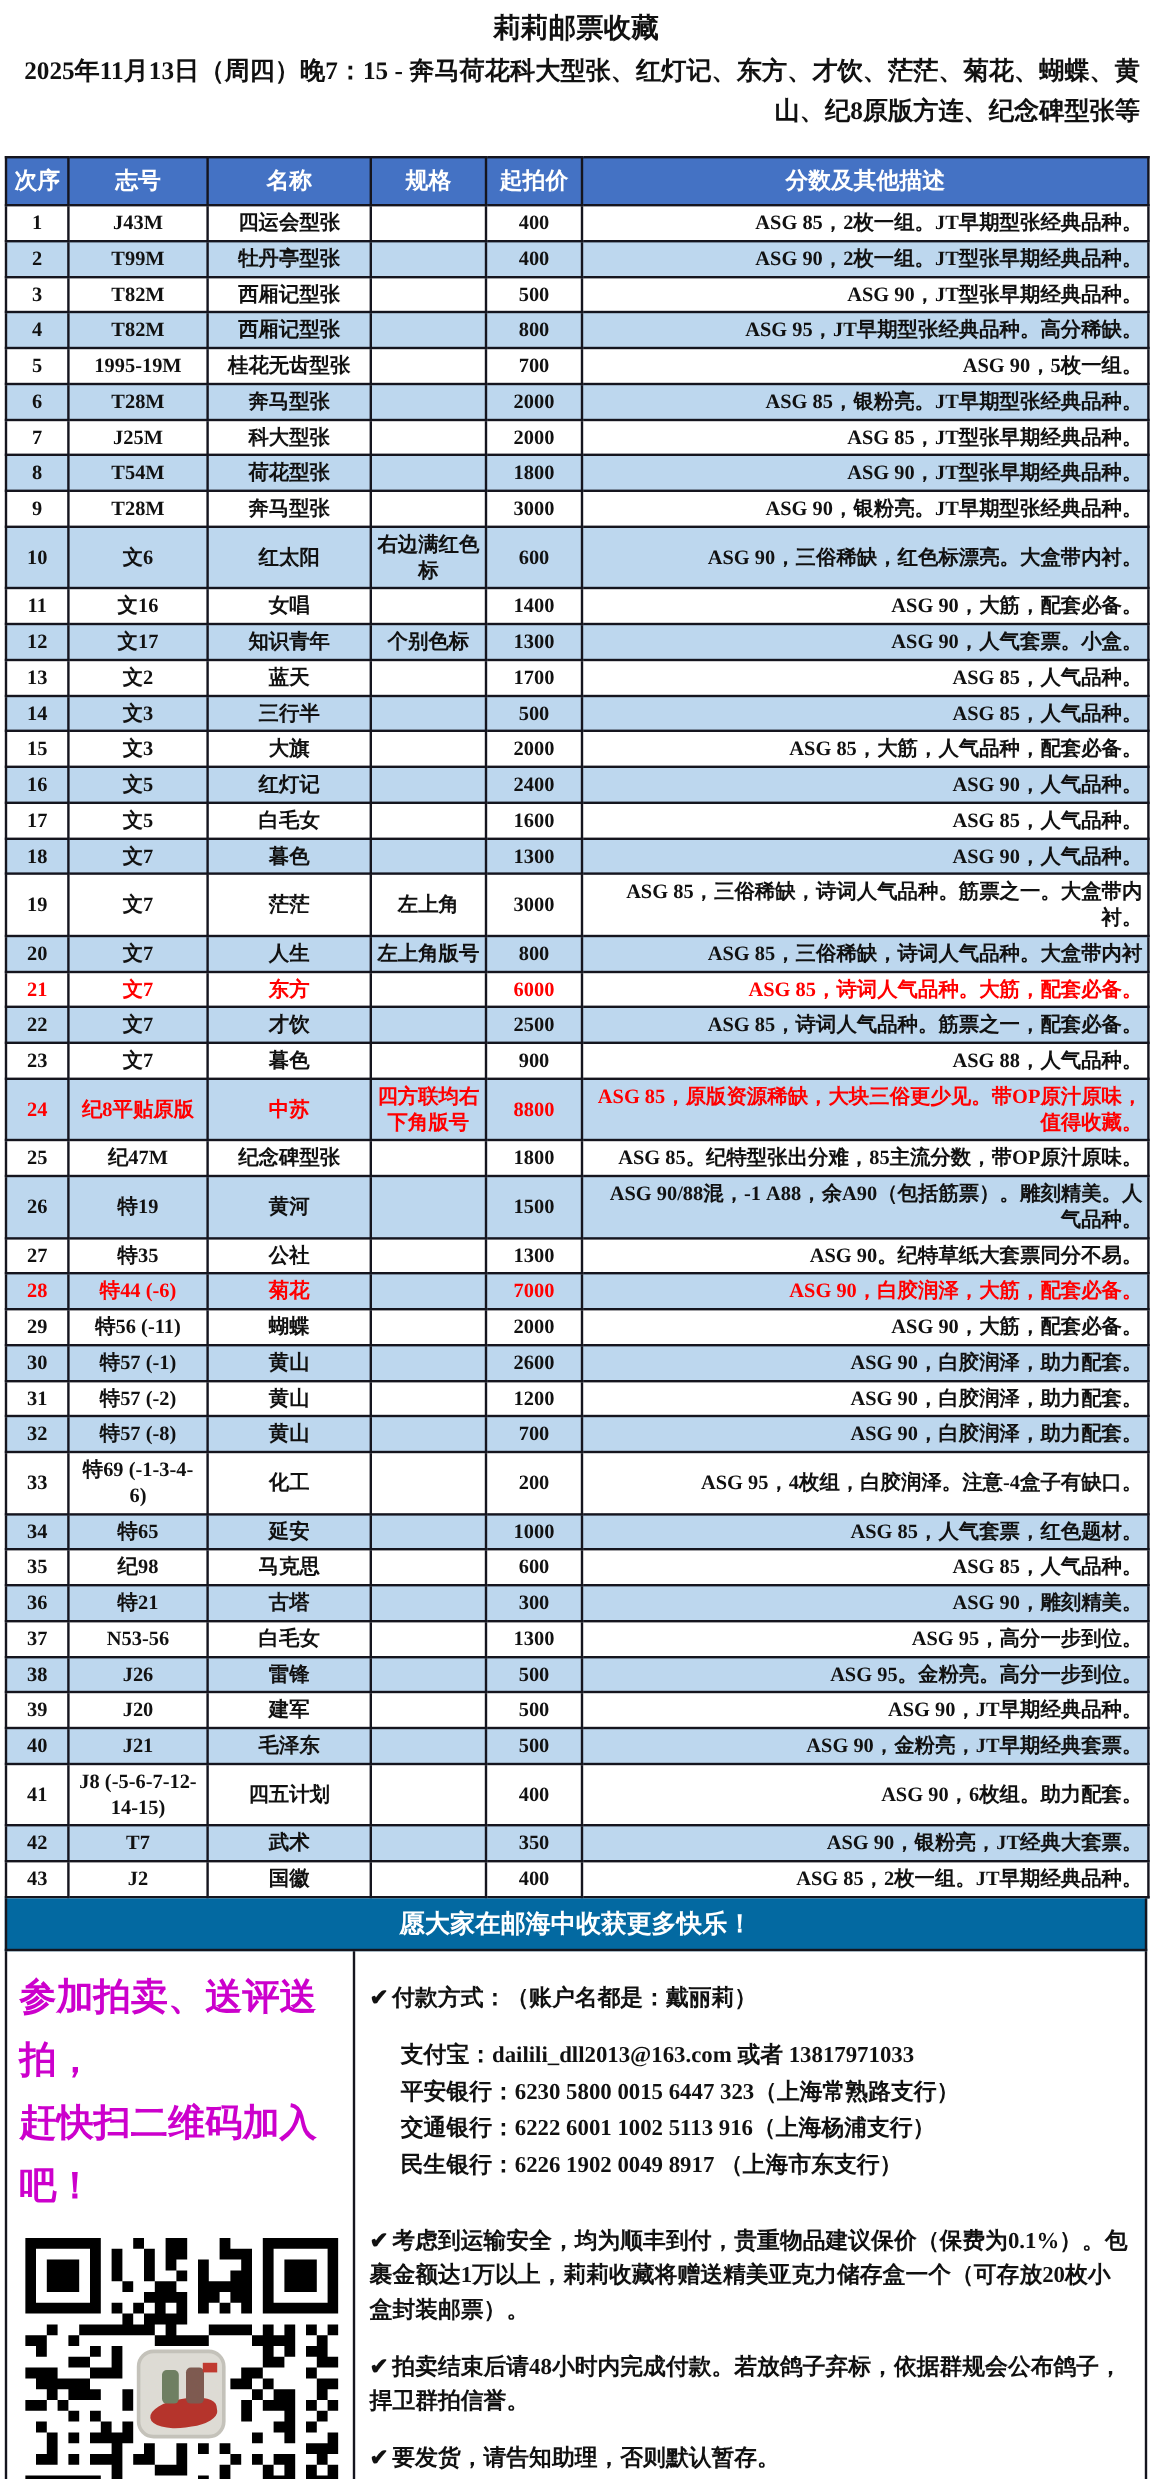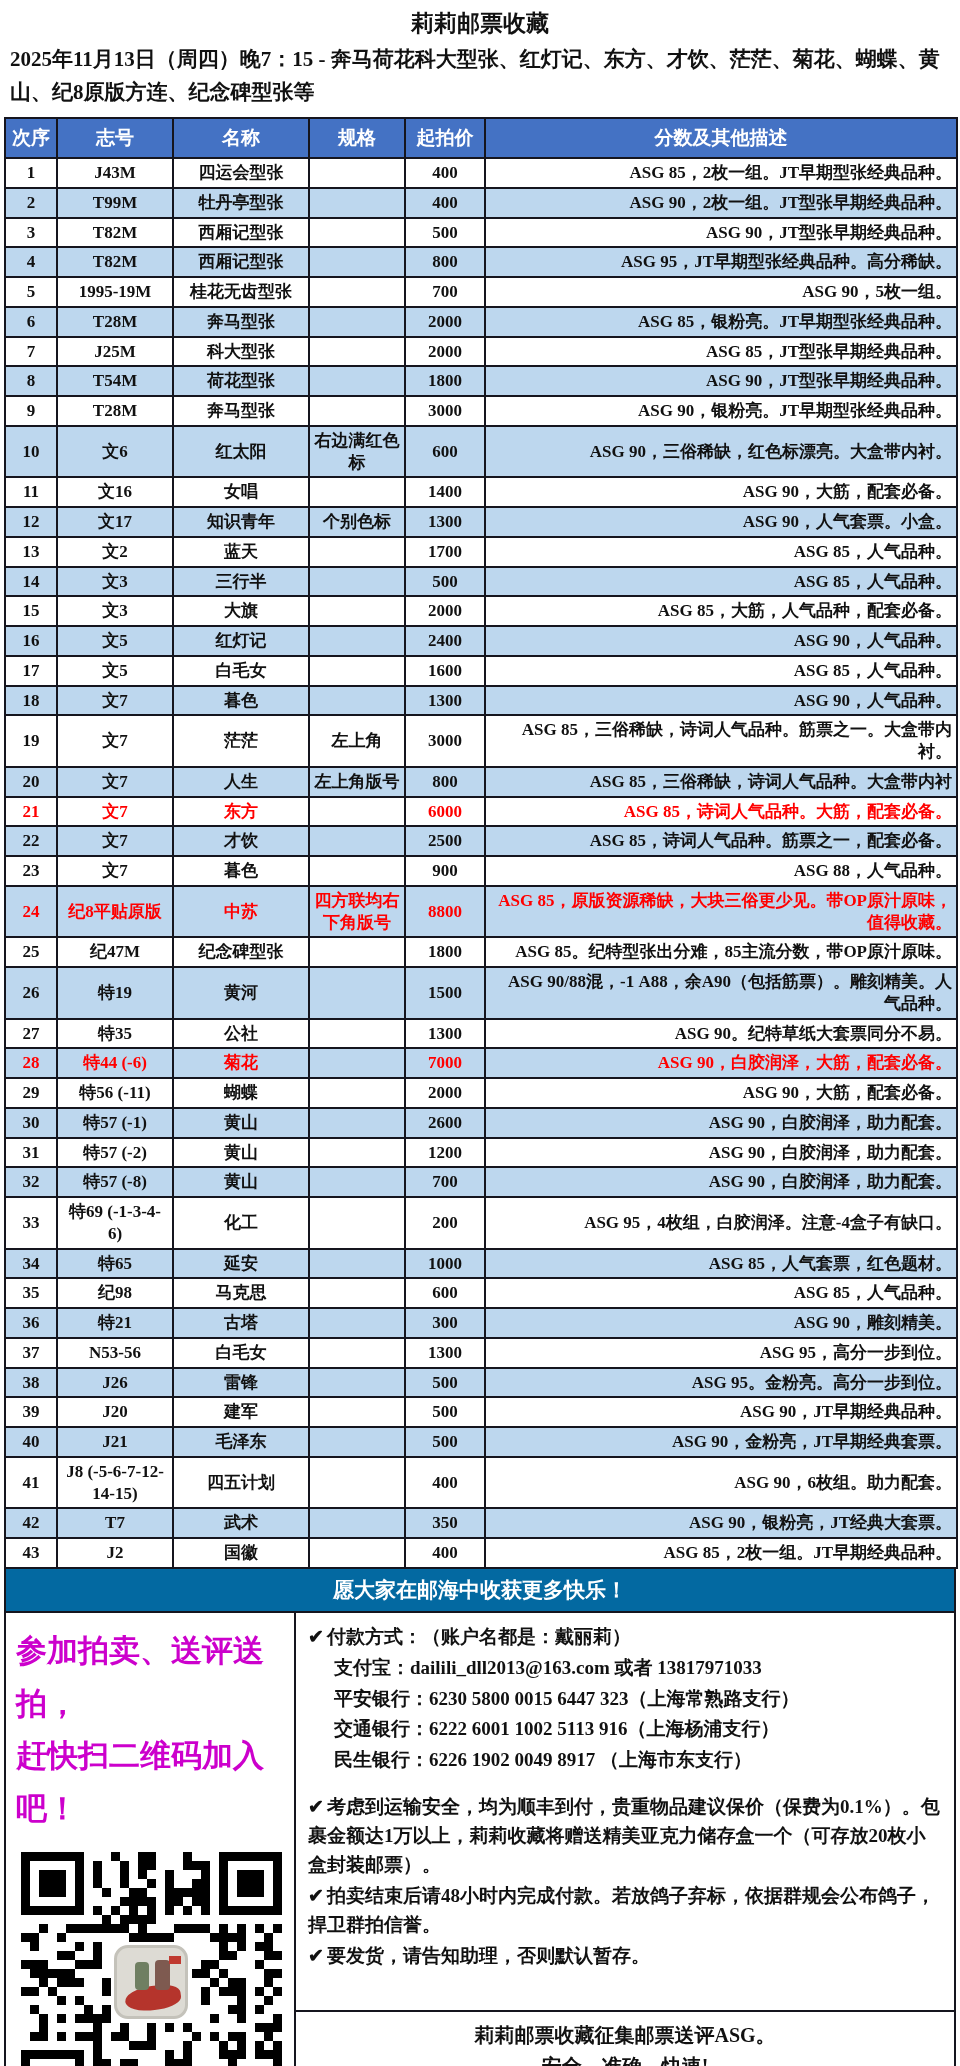--- a/index.html
+++ b/index.html
@@ -6,21 +6,21 @@
   html,body { margin:0; padding:0; }
   body {
     width: 960px; background:#ffffff; color:#111;
     font-family: "Liberation Serif", "DejaVu Serif", serif;
     font-weight: bold;
   }
   .sheet { width:960px; }
 
   
   .page-title { text-align:center; font-size:23px; padding:8px 8px 2px; }
-  .subtitle  { text-align:left; font-size:21px; line-height:1.55; padding:2px 10px 9px; }
+  .subtitle  { text-align:right; font-size:21px; line-height:1.55; padding:2px 10px 22px; }
 
   
   table.lots { border-collapse:collapse; width:952px; margin:0 4px; table-layout:fixed; }
   table.lots th {
     background:#4472C4; color:#fff; font-size:19px; padding:6px 2px;
     border:2px solid #15151e;
     margin-top:17px;
   }
   table.lots td {
     border:2px solid #15151e; font-size:17px; line-height:1.28;
@@ -53,21 +53,21 @@
   .qr-logo .blob-red {
     position:absolute; left:8px; top:38px; width:56px; height:24px;
     background:#b5342c; border-radius:55% 45% 45% 55%; transform:rotate(-8deg);
   }
   .qr-logo .fig1 { position:absolute; left:18px; top:14px; width:14px; height:28px; background:#6f7f62; border-radius:4px; }
   .qr-logo .fig2 { position:absolute; left:38px; top:12px; width:15px; height:30px; background:#7e5a50; border-radius:4px; }
   .qr-logo .flag { position:absolute; left:52px; top:8px; width:12px; height:8px; background:#c03a30; }
 
   .right-cell { flex:1; display:flex; flex-direction:column; }
   .payment-box { flex:1; padding:8px 10px 4px 12px; font-size:19px; line-height:1.52; }
-  .payment-box p { margin:2px 0; }
+  .payment-box p { margin:18px 0; }
   .payment-box p.acct { margin:2px 0 2px 26px; }
   .payment-box p.gap { height:14px; margin:0; }
   .chk { margin-right:3px; }
   .promo-box {
     border-top:2px solid #15151e; padding:8px 6px; text-align:center;
     font-size:20px; line-height:1.55;
   }
 </style>
 </head>
 <body>

